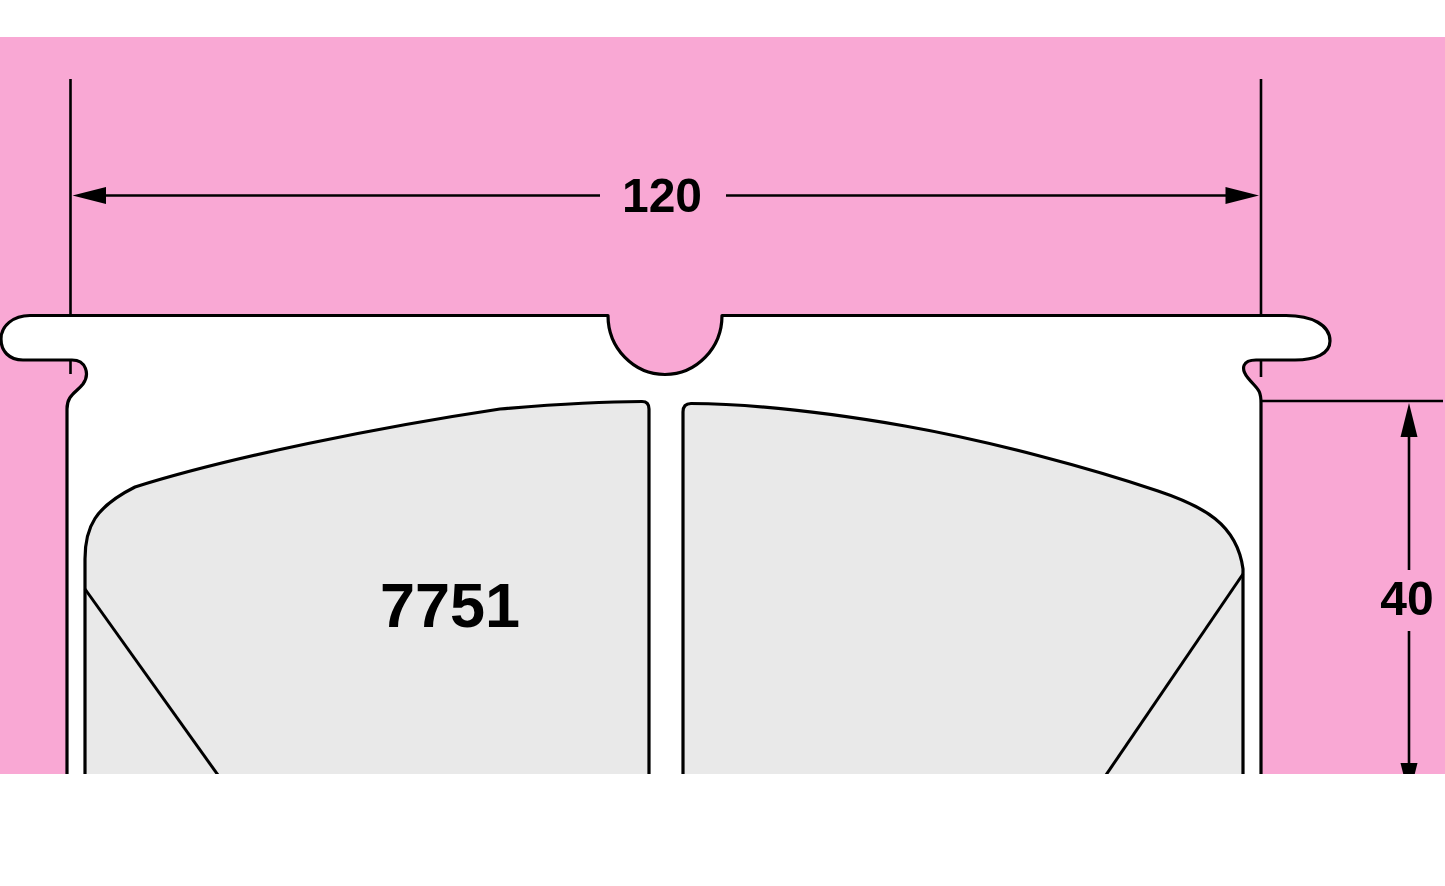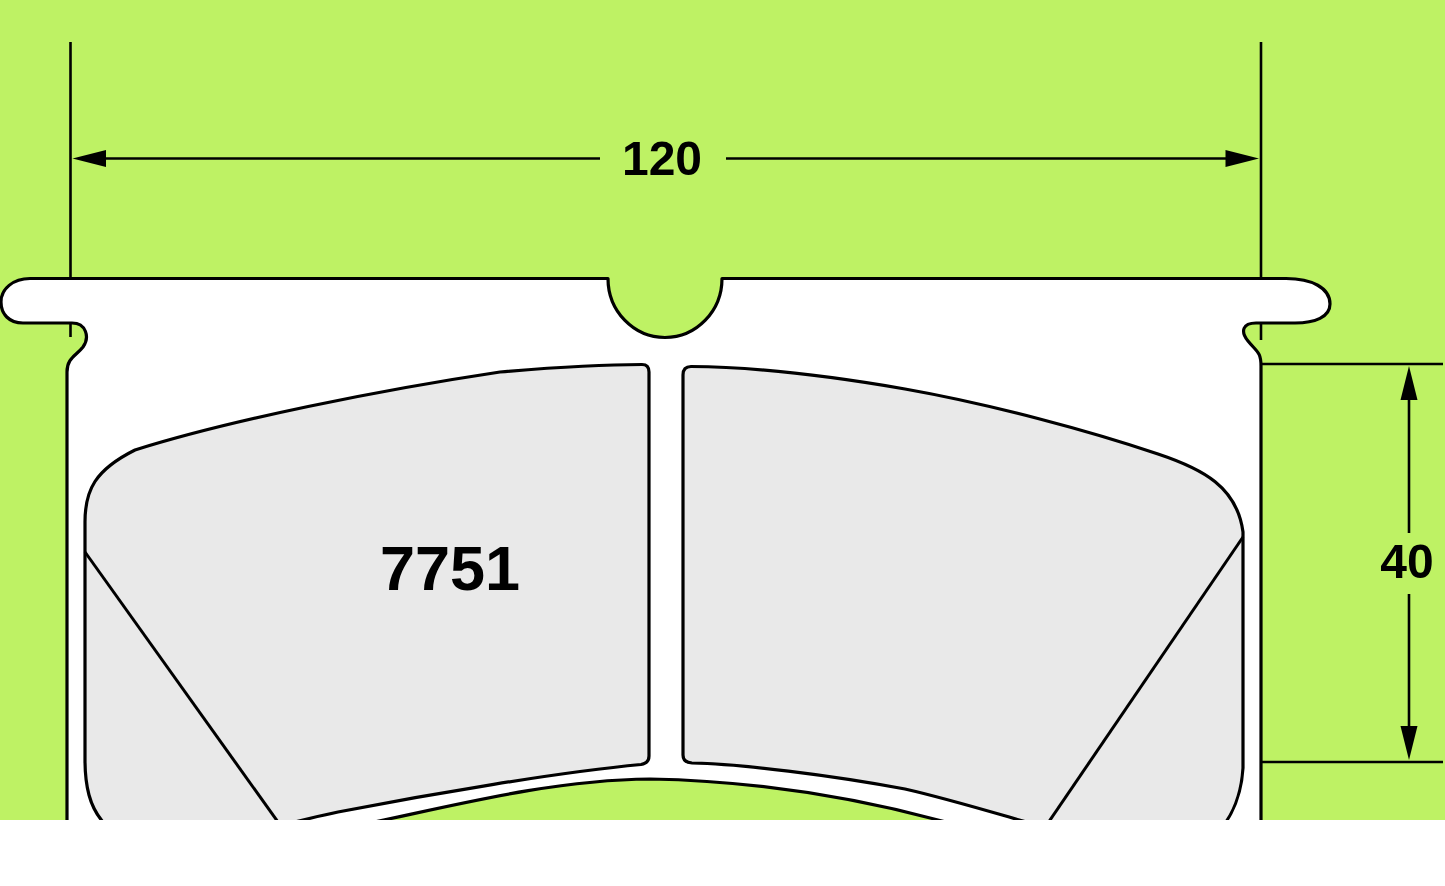--- a/index.html
+++ b/index.html
@@ -3,24 +3,25 @@
 <meta charset="utf-8">
 <style>
   html, body {
     margin: 0;
     padding: 0;
     background: #ffffff;
     font-family: "Liberation Sans", sans-serif;
   }
   .drawing-wrap {
     width: 1445px;
-    height: 820px;
+    height: 737px;
     position: relative;
-    background: #bef264;
+    background: #f9a8d4;
     overflow: hidden;
+    margin-top: 37px;
   }
   svg { display: block; }
   text.dim-label {
     font-family: "Liberation Sans", "DejaVu Sans", sans-serif;
     font-weight: bold;
     font-size: 48px;
     fill: #000000;
     text-anchor: middle;
   }
   text.part-label {

